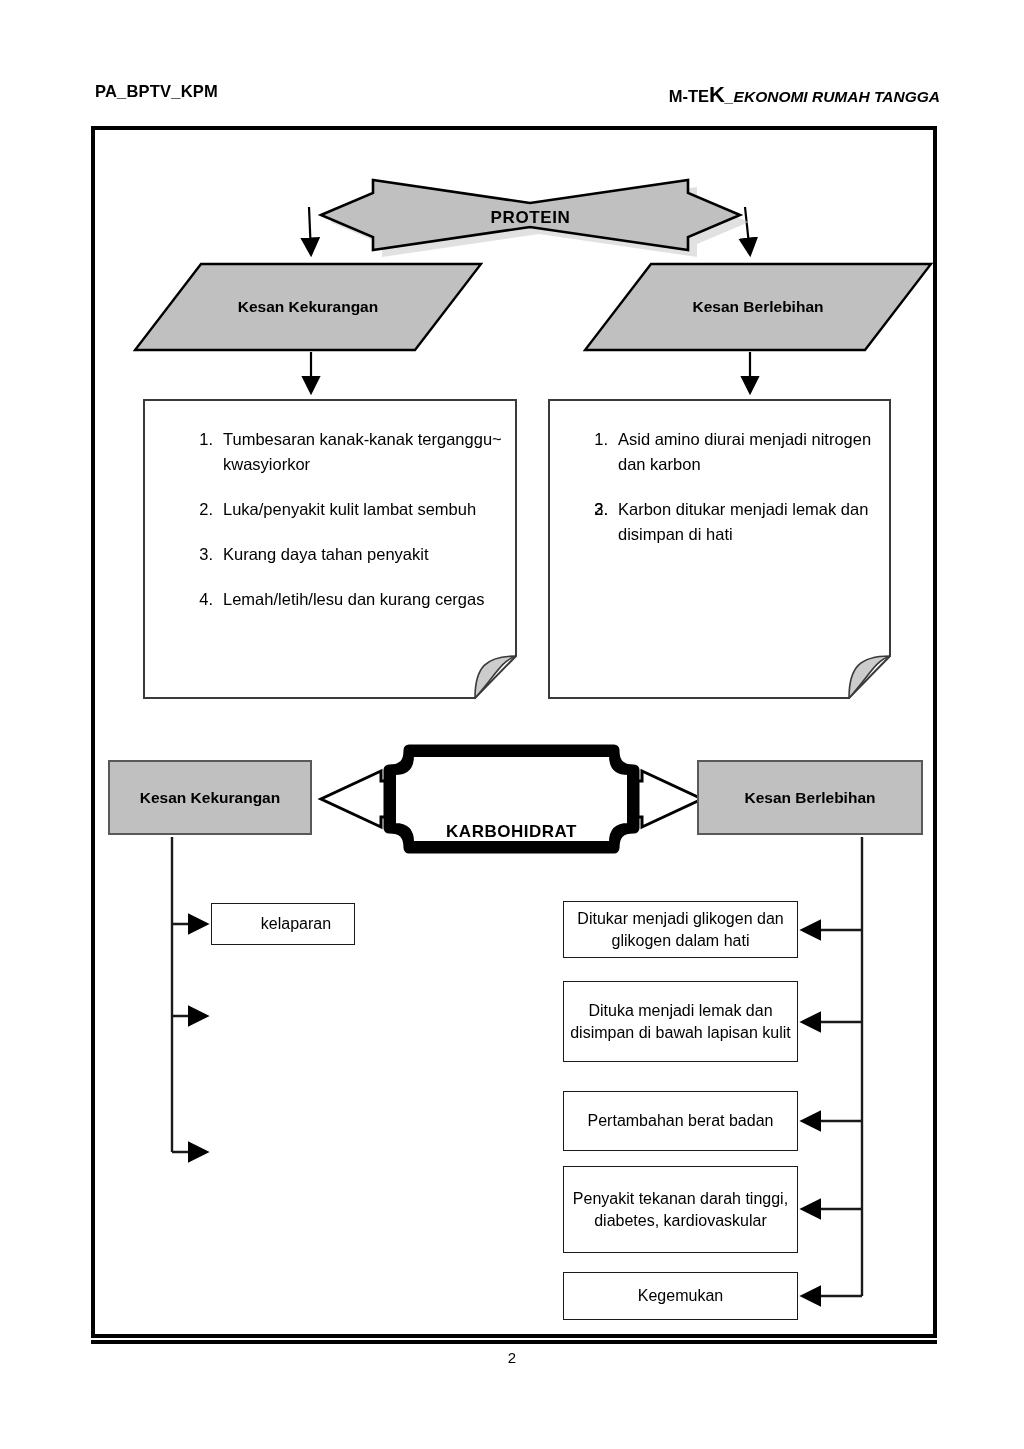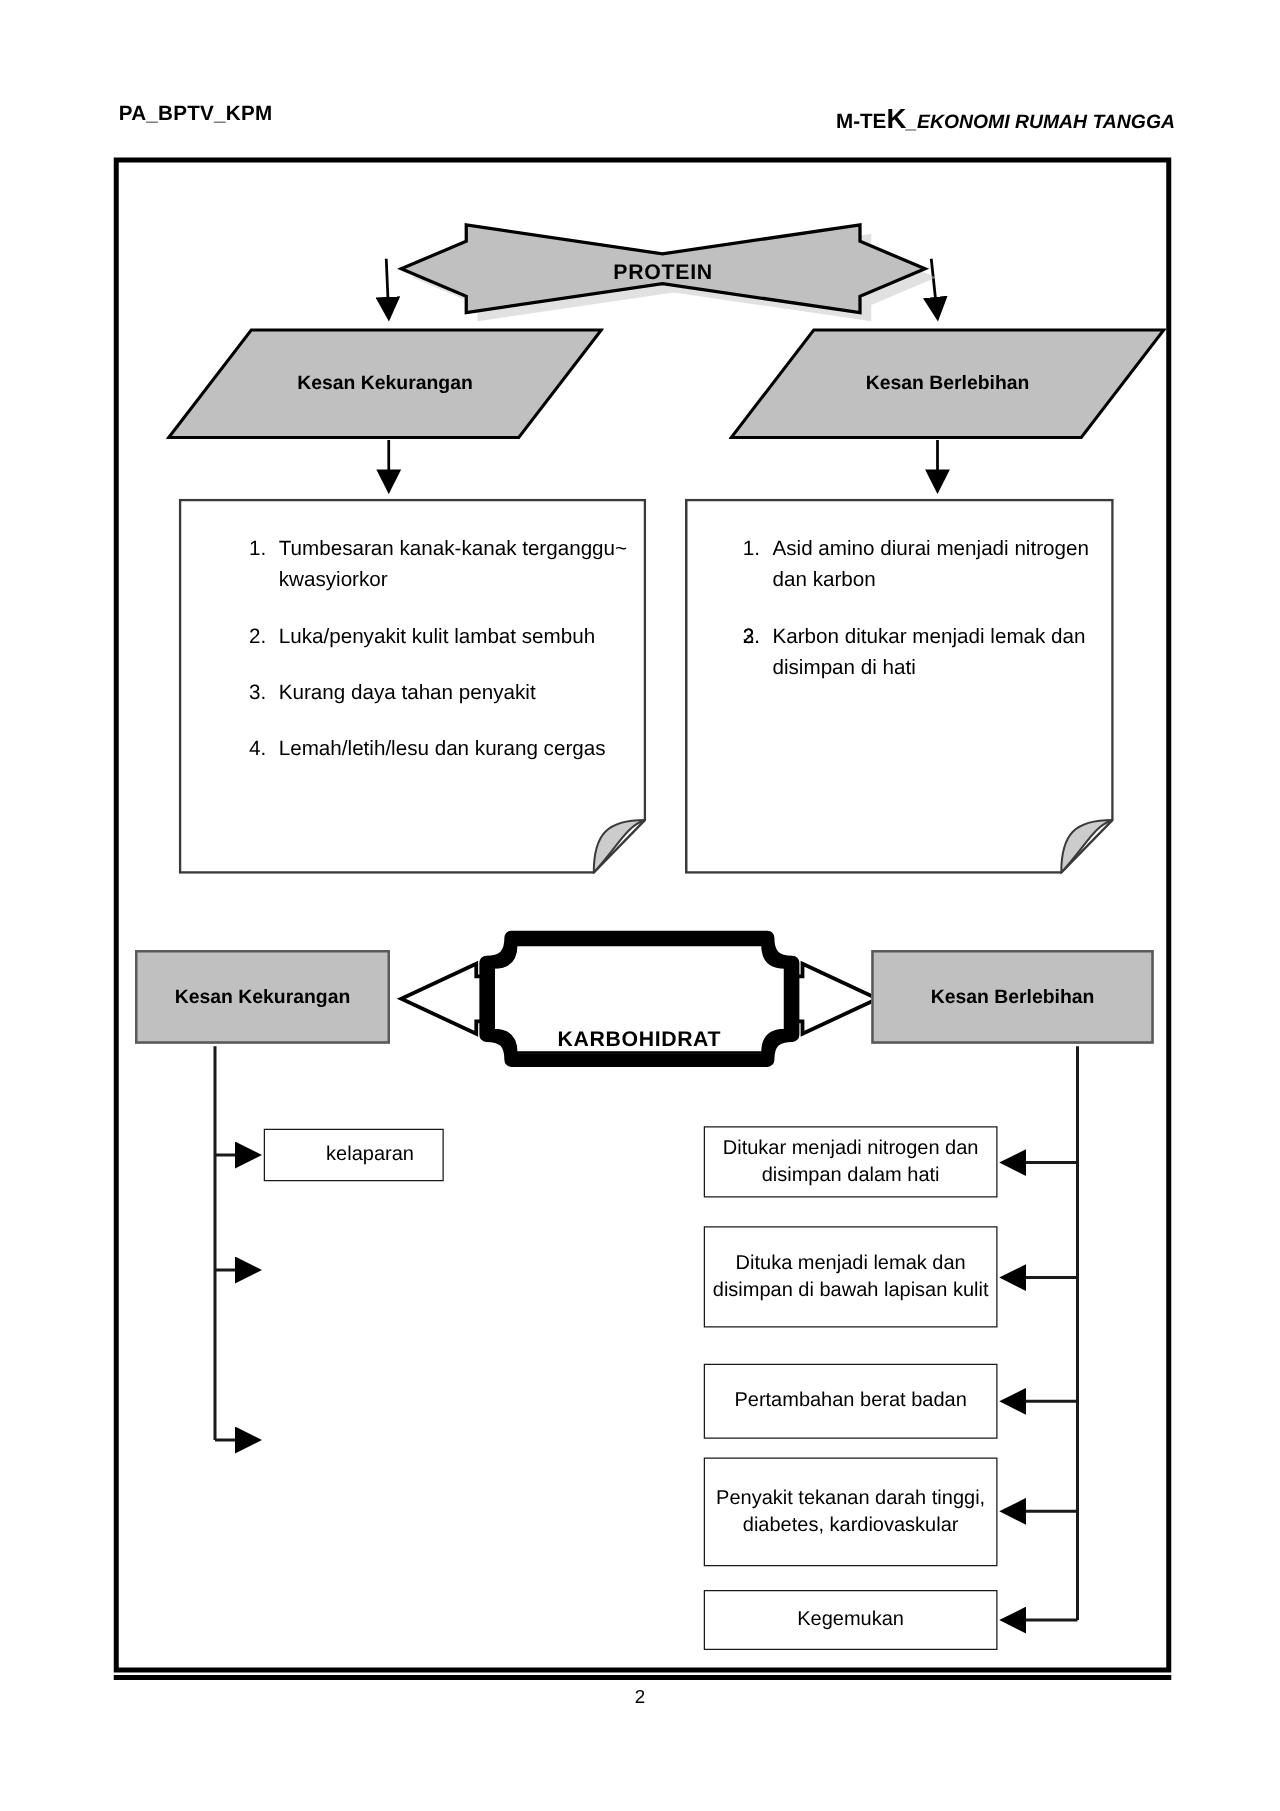--- a/index.html
+++ b/index.html
@@ -190,21 +190,21 @@
   <div class="kcard">
     <svg width="257" height="110" viewBox="0 0 257 110">
       <path d="M6,26 C20,26 26,20 26,6 L231,6 C231,20 237,26 251,26 L251,84 C237,84 231,90 231,104 L26,104 C26,90 20,84 6,84 Z" fill="#ffffff" stroke="#000" stroke-width="11" stroke-linejoin="round"></path>
       <path d="M12,30 C24,30 30,24 30,12 L227,12 C227,24 233,30 245,30 L245,80 C233,80 227,86 227,98 L30,98 C30,86 24,80 12,80 Z" fill="#ffffff" stroke="#000" stroke-width="2" stroke-linejoin="round"></path>
     </svg>
     <div class="lbl">KARBOHIDRAT</div>
   </div>
 
   <div class="leaf round lf1">kelaparan</div>
 
-  <div class="leaf rf1">Ditukar menjadi nitrogen dan disimpan dalam hati</div>
+  <div class="leaf rf1">Ditukar menjadi glikogen dan glikogen dalam hati</div>
   <div class="leaf rf2">Dituka menjadi lemak dan disimpan di bawah lapisan kulit</div>
   <div class="leaf rf3">Pertambahan berat badan</div>
   <div class="leaf rf4">Penyakit tekanan darah tinggi, diabetes, kardiovaskular</div>
   <div class="leaf rf5">Kegemukan</div>
 
   <div class="footer-rule"></div>
   <div class="pageno">2</div>
 
 </div>
 

